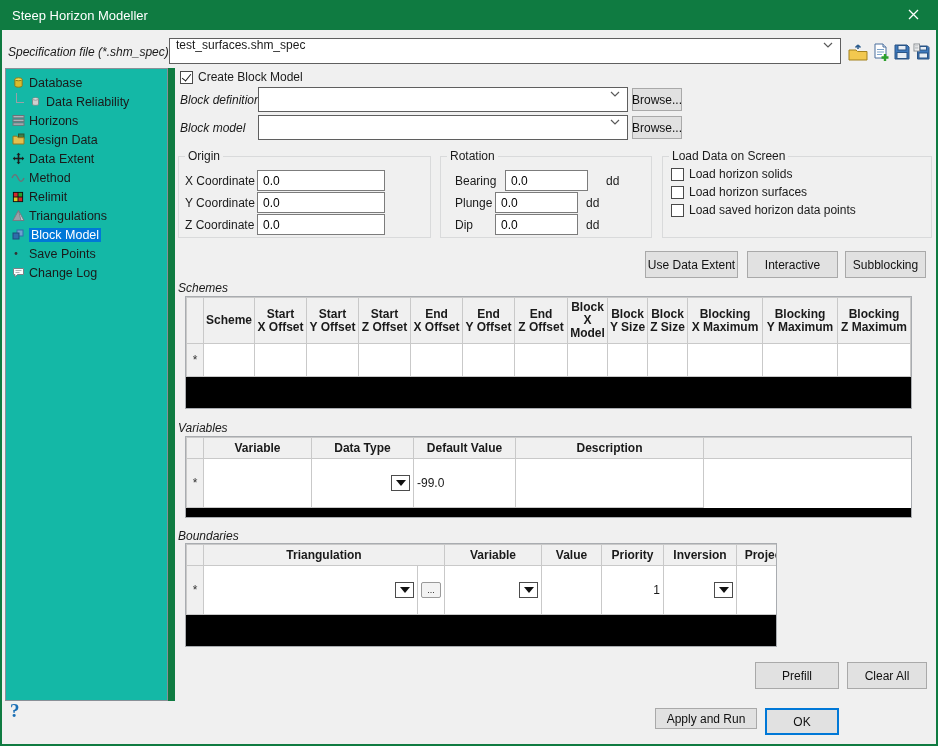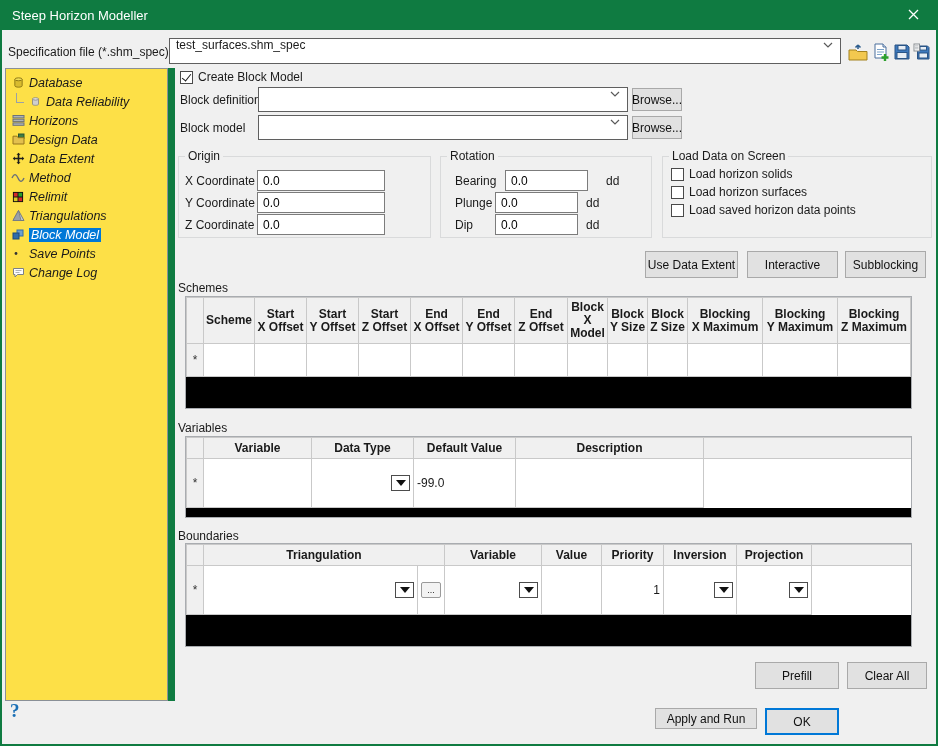--- a/index.html
+++ b/index.html
@@ -7,30 +7,30 @@
   .window {
     position:relative; width:938px; height:746px;
     background:#f0f0f0; border:2px solid #0f7b41; border-top:none;
     font-family:"Liberation Sans","DejaVu Sans",sans-serif; font-size:12px; color:#1a1a1a;
     overflow:hidden;
   }
   .titlebar { position:absolute; left:0; top:0; width:100%; height:30px; background:#0f7b41;
     display:flex; align-items:center; color:#fff; font-size:13px; }
   .title { padding-left:10px; }
   .close-btn { margin-left:auto; width:46px; height:30px; display:flex; align-items:center; justify-content:center; }
-  .lbl { position:absolute; white-space:nowrap; }
+  .lbl { position:absolute; white-space:nowrap;font-style:italic; }
 
   .combo { position:absolute; background:#fff; border:1px solid #5f5f5f; display:flex; align-items:center; padding:0 7px 12px 6px; }
   .combo .val { flex:1; white-space:nowrap; overflow:hidden; }
   .chev { flex:none; display:flex; }
 
   .tool-icon { position:absolute; width:22px; height:22px; display:flex; align-items:center; justify-content:center; }
 
-  .sidebar { position:absolute; left:3px; top:68px; width:163px; height:633px; background:#fde047;
-    border:1px solid #8a9097; padding-top:4px;font-style:italic; }
+  .sidebar { position:absolute; left:3px; top:68px; width:163px; height:633px; background:#14b8a6;
+    border:1px solid #8a9097; padding-top:4px; }
   .splitter { position:absolute; left:166px; top:68px; width:7px; height:633px; background:#0f7b41; }
   .tree-item { height:19px; display:flex; align-items:center; padding-left:5px; gap:4px; font-size:12.5px; }
   .ticon { width:14px; height:14px; display:flex; align-items:center; justify-content:center; flex:none; }
   .tree-item.selected .tlabel { background:#0078d7; color:#fff; padding:0 2px; }
   .elbow { width:8px; height:10px; border-left:1px solid #9aa0a6; border-bottom:1px solid #9aa0a6; margin:-8px 0 0 5px; flex:none; }
 
   .cb-row { position:absolute; display:flex; align-items:center; gap:5px; white-space:nowrap; }
   .checkbox { width:13px; height:13px; background:#fff; border:1px solid #494949; flex:none; position:relative; }
   .checkbox.checked::after { content:""; position:absolute; left:3px; top:0px; width:4px; height:8px;
     border-right:1.7px solid #161616; border-bottom:1.7px solid #161616; transform:rotate(38deg); }
@@ -455,21 +455,21 @@
         </td>
         <td>-99.0</td>
         <td></td>
         <td class="filler"></td>
       </tr>
     </tbody>
       </table>
   </div>
 
   <span class="lbl" style="left:176px;top:529px;">Boundaries</span>
-  <div class="grid" style="left:183px;top:543px;width:727px;height:104px;">
+  <div class="grid" style="left:183px;top:543px;width:592px;height:104px;">
     <table>
       <colgroup>
         <col style="width:17px">
           <col style="width:214px">
           <col style="width:27px">
           <col style="width:97px">
         <col style="width:60px">
           <col style="width:62px">
           <col style="width:73px">
           <col style="width:75px">

